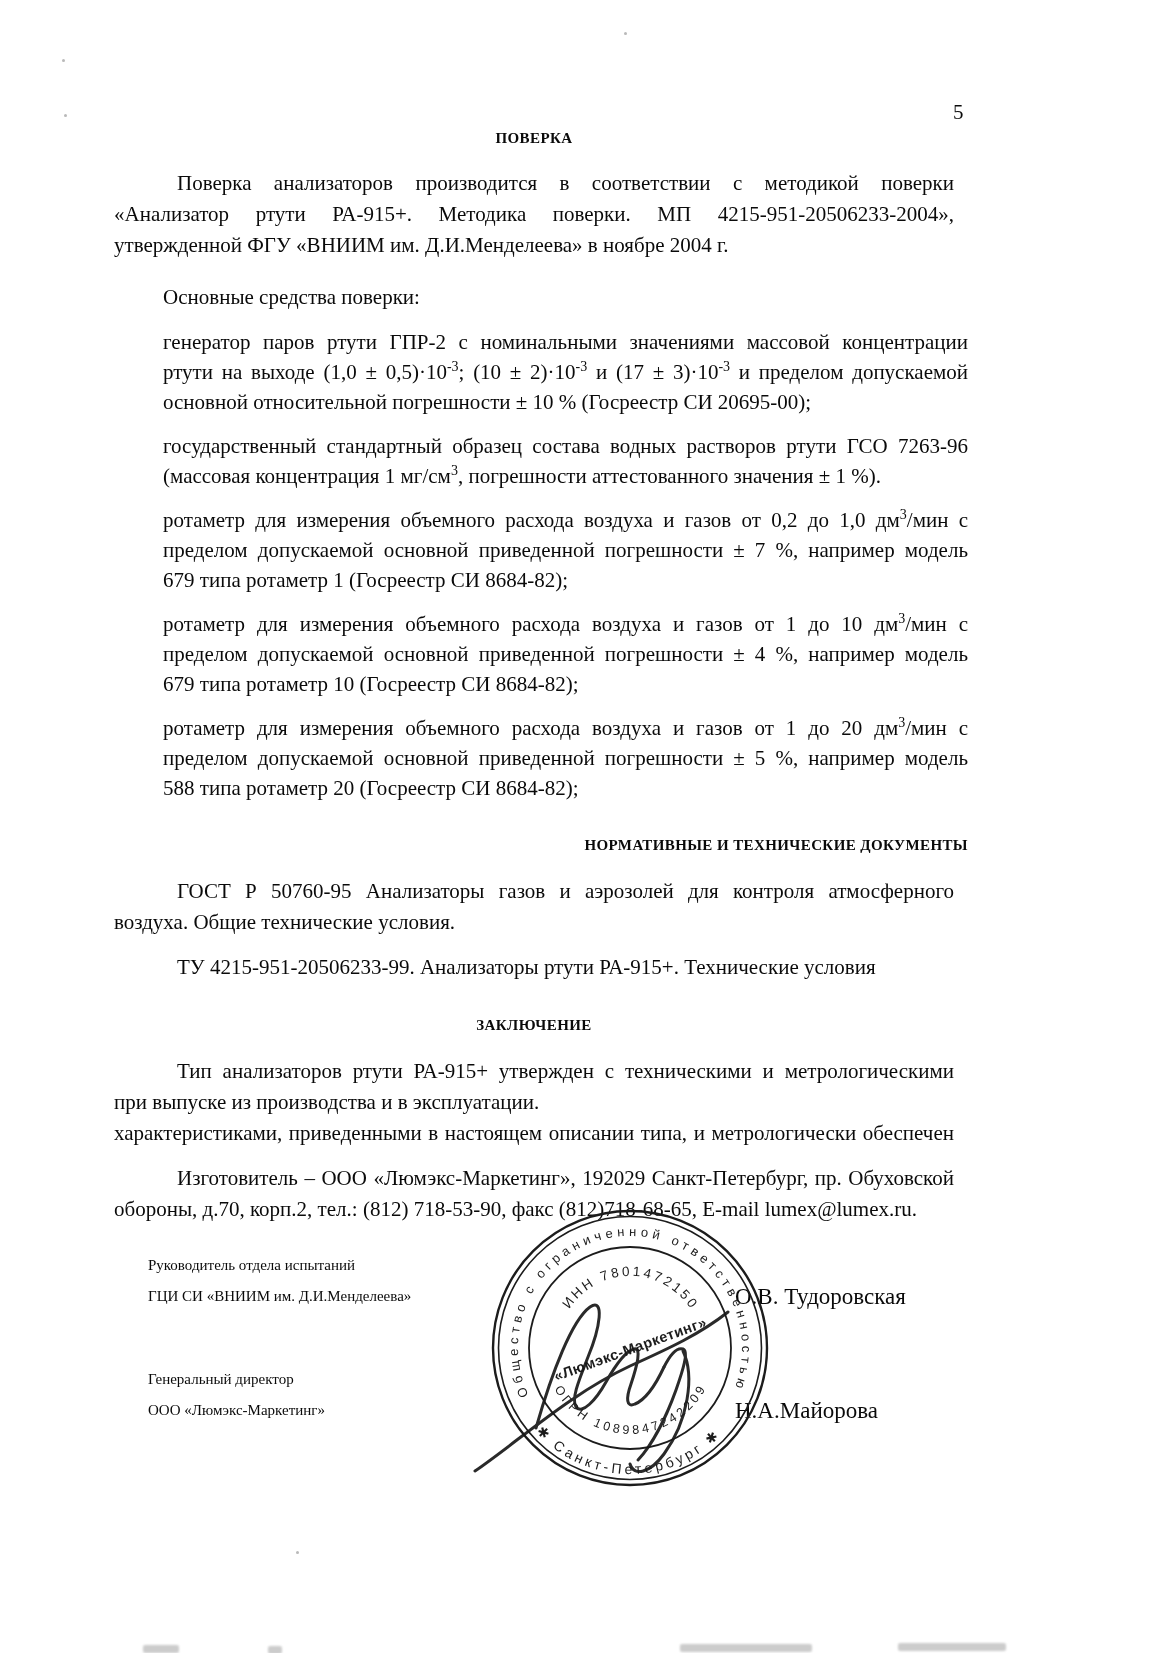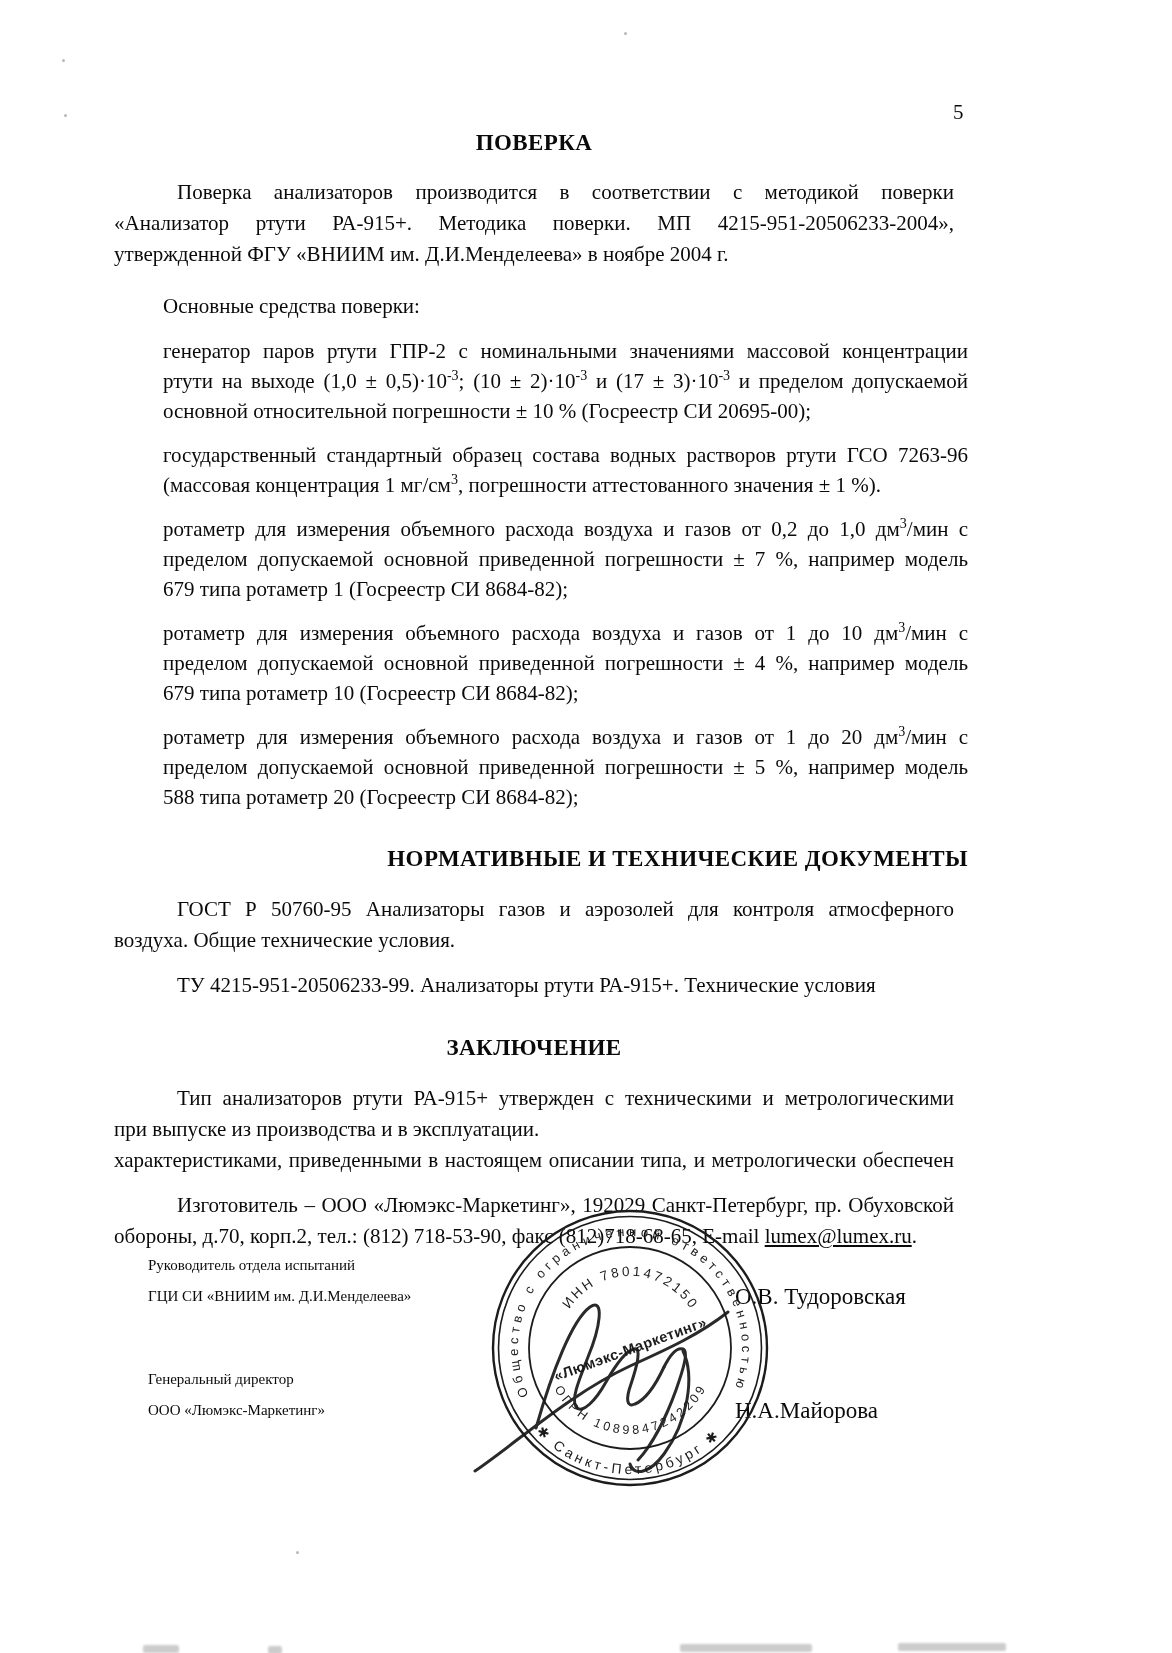--- a/index.html
+++ b/index.html
@@ -9,21 +9,21 @@
     margin:0 auto;
     background:#ffffff;
     font-family:"Liberation Serif","DejaVu Serif",serif;
     color:#0a0a0a;
     overflow:hidden;
   }
   .content { position:absolute; left:100px; top:0; width:868px; }
   .pageno { position:absolute; left:953px; top:100px; font-size:21px; }
 
   .doc-heading {
-    font-size:23px; font-weight:bold; text-align:center;
+    font-size:15px; font-weight:bold; text-align:center;
     letter-spacing:0.4px; margin:0;
   }
   .h-poverka   { margin-top:130px; }
   .h-docs      { margin-top:34px;text-align:right; }
   .h-conclusion{ margin-top:34px; }
 
   .line { font-size:21px; line-height:31px; }
   .line.j { text-align:justify; text-align-last:justify; }
   .line.l { text-align:left; }
   .ind { text-indent:63px; }
@@ -33,21 +33,21 @@
   .p-means   { margin-top:21px; margin-left:63px; }
   .bullet    { margin-top:7px;  margin-left:63px; width:805px; }
   .bullet .line { line-height:30px; }
   .p-interval{ margin-top:12px; margin-left:63px; }
   .p-gost    { margin-top:22px; }
   .p-tu      { margin-top:5px; }
   .p-type    { margin-top:22px; }
   .p-manuf   { margin-top:12px; }
 
   .sup { font-size:14px; position:relative; top:-8px; line-height:0; }
-  .u   { text-decoration:underline; }
+  .u   { }
 
   .sig-role { position:absolute; font-size:15px; line-height:31px; white-space:nowrap; }
   .sig-name { position:absolute; font-size:23px; line-height:31px; white-space:nowrap; }
 
   .seal { position:absolute; left:440px; top:1196px; width:390px; height:310px; }
   .seal text { font-family:"Liberation Sans","DejaVu Sans",sans-serif; fill:#1c1c1c; }
 
   .speck { position:absolute; width:3px; height:3px; background:#8a8a8a; border-radius:50%; opacity:.6; }
   .frag  { position:absolute; height:8px; background:#9a9a9a; opacity:.5; filter:blur(1px); border-radius:2px; }
 </style>

